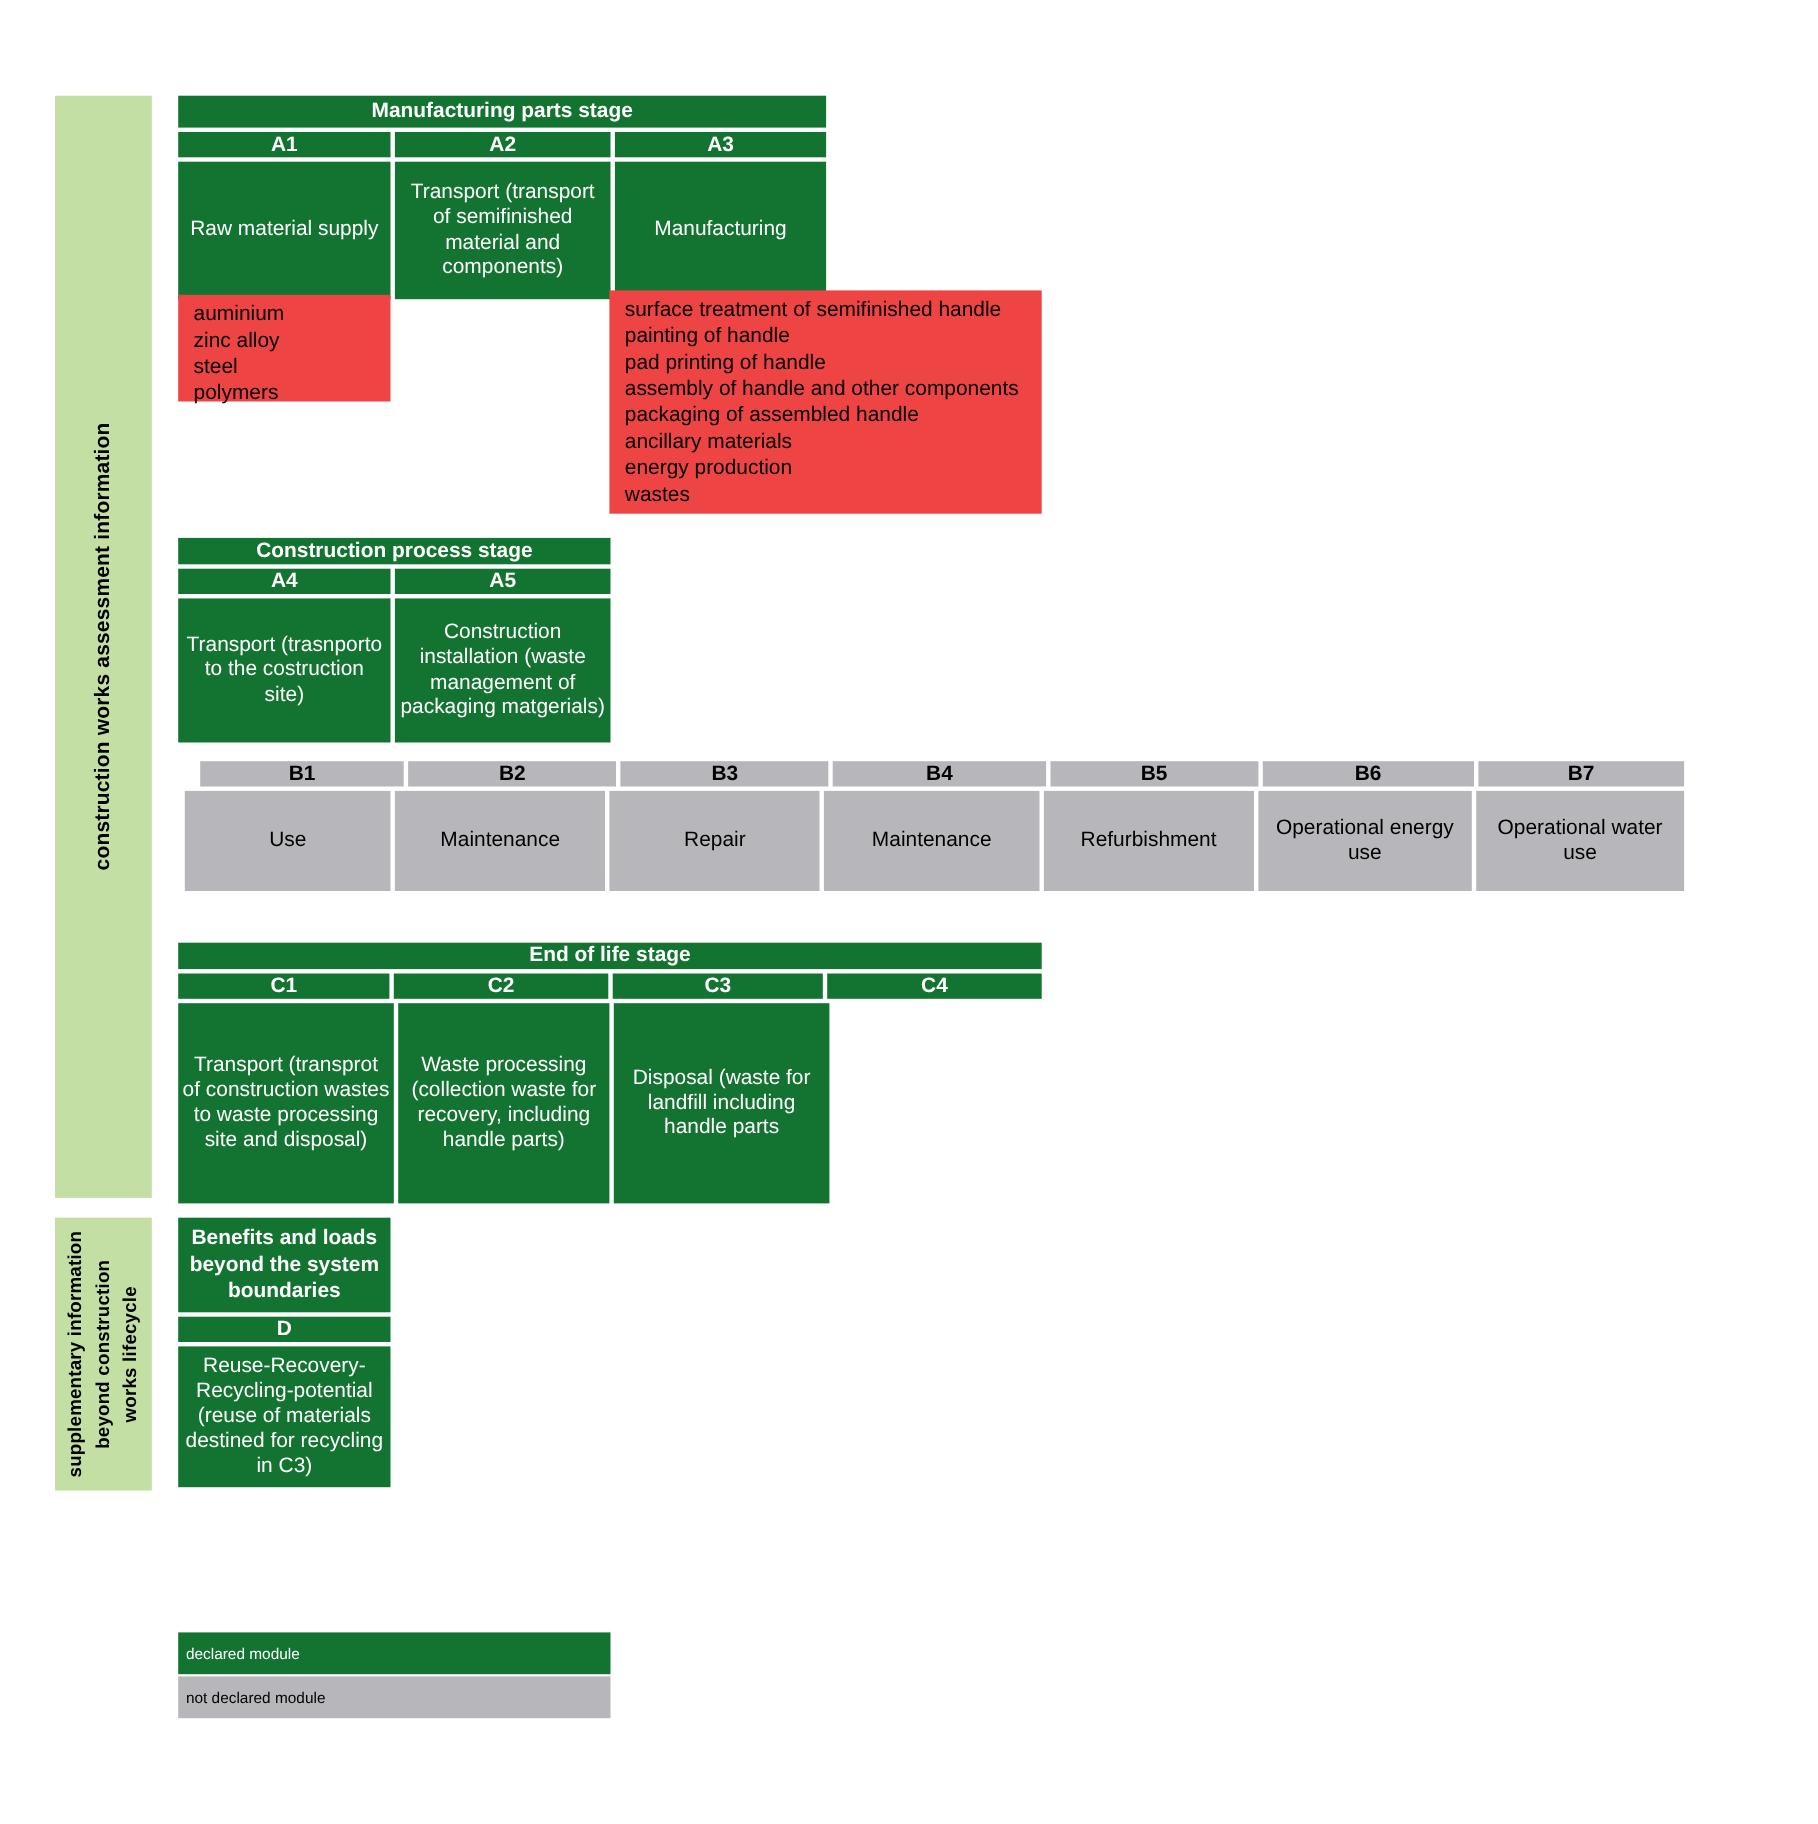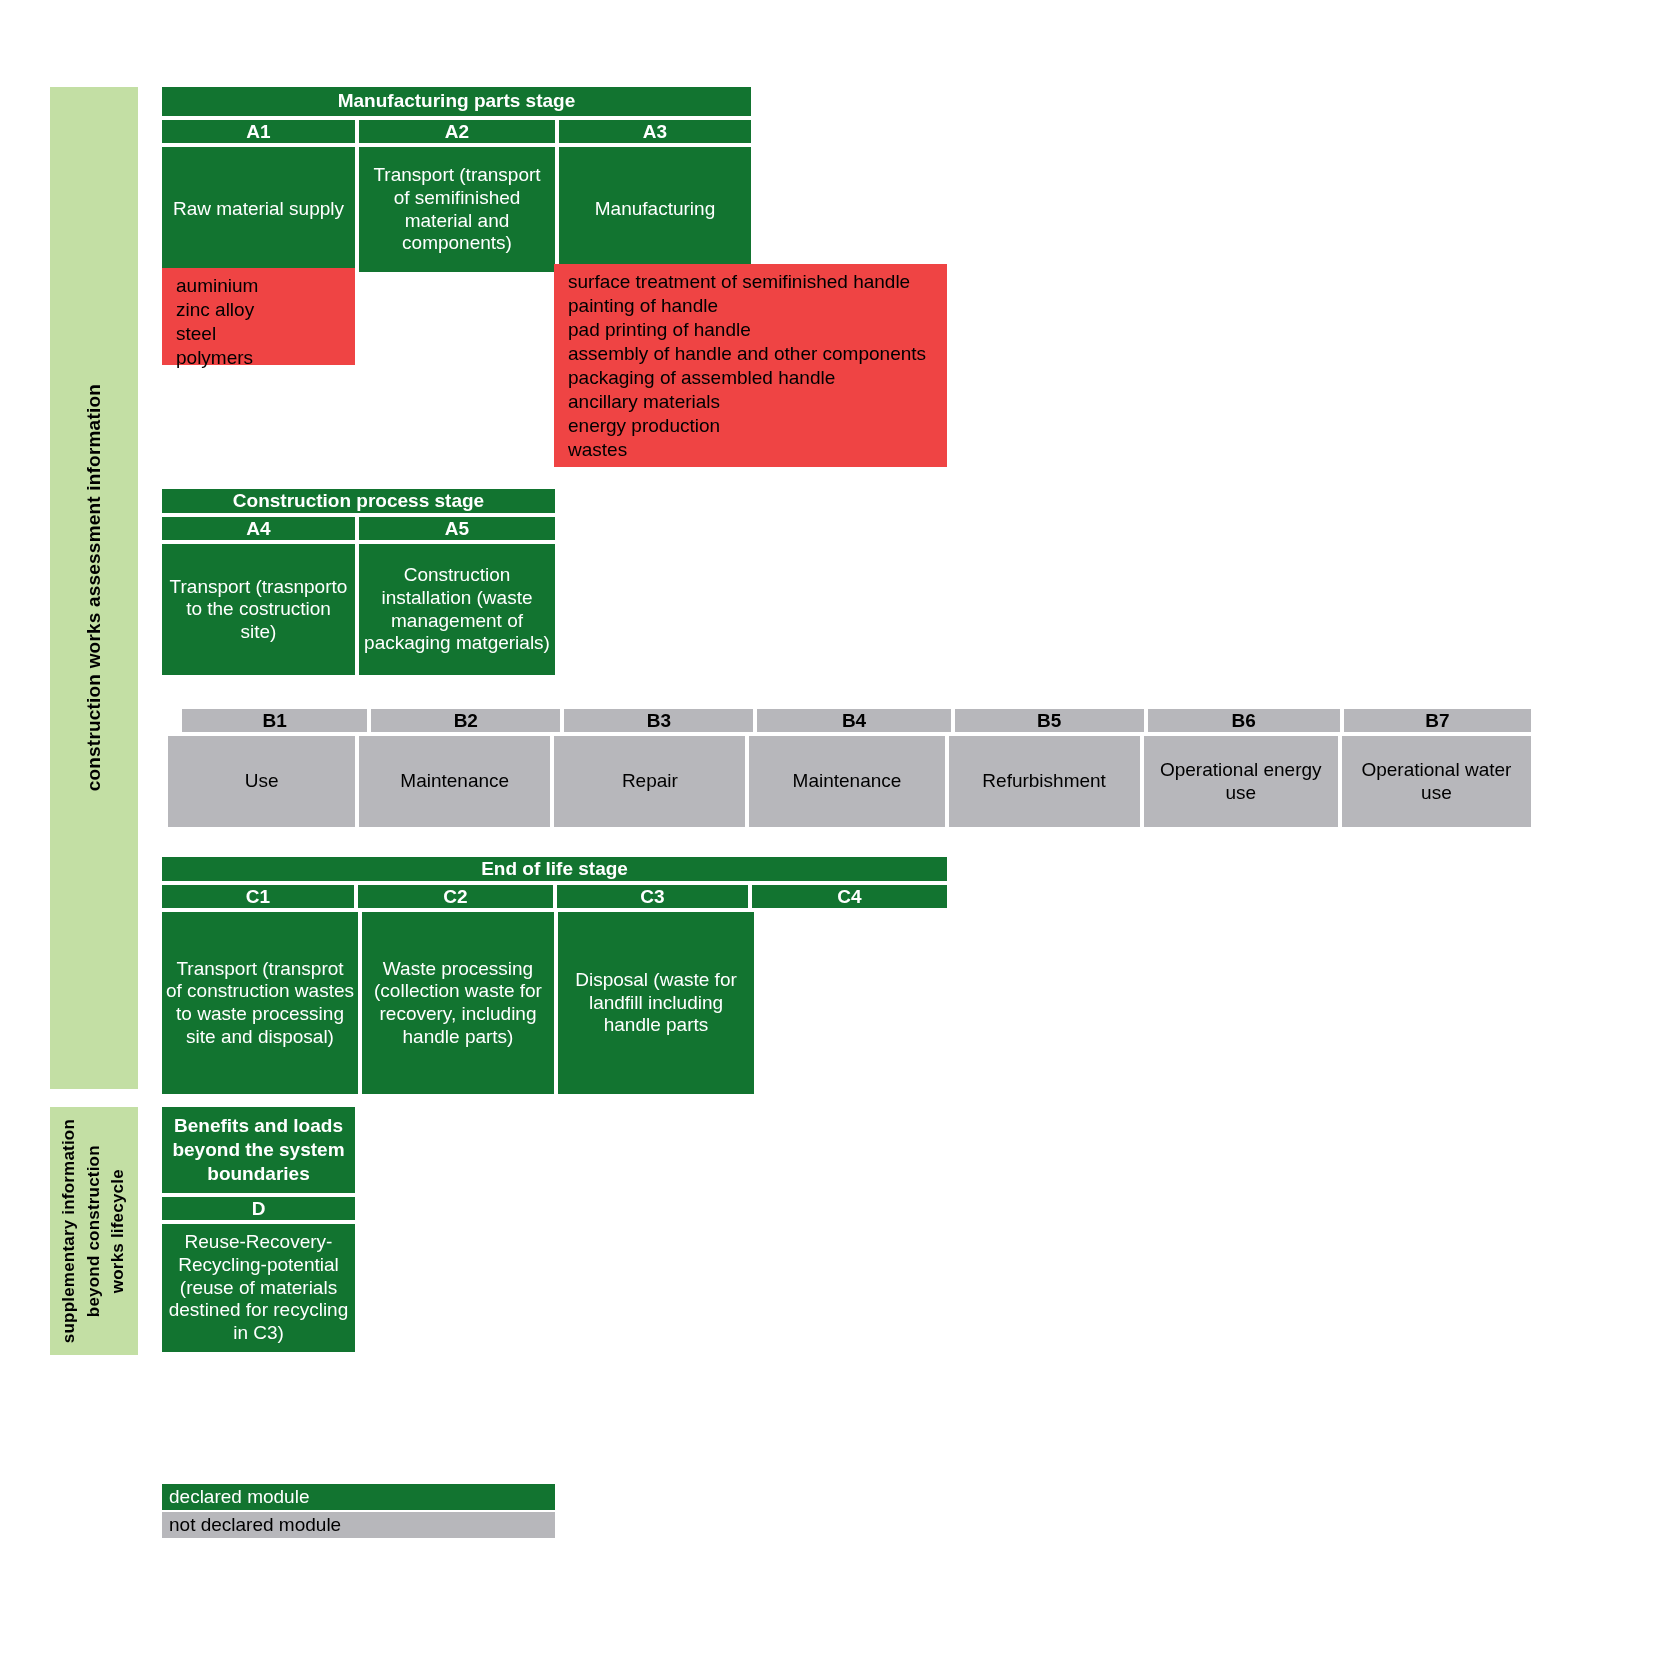--- a/index.html
+++ b/index.html
@@ -92,26 +92,26 @@
     font-size: 19px;
     line-height: 1.265;
     padding: 6px 0 6px 14px;
     box-sizing: border-box;
     white-space: pre-line;
   }
 
   
   #legend { position: absolute; left: 162px; top: 1484px; width: 393px; }
   .legend-row {
-    height: 26px;
+    height: 38px;
     display: flex;
     align-items: center;
     padding-left: 7px;
     box-sizing: border-box;
-    font-size: 19px;
+    font-size: 14px;
   }
   #legend-declared     { background: #127430; color: #ffffff; }
   #legend-not-declared { background: #b7b7bb; color: #000000; margin-top: 2px; }
 </style>
 </head>
 <body>
 
 <div class="side-band" id="side-band-assessment">
   <span class="vtext">construction works assessment information</span>
 </div>
@@ -164,21 +164,21 @@
 
   <div class="rowline" style="margin-top:4px;">
     <div class="bodycell" style="width:193px; height:131px;">Transport (trasnporto to the costruction site)</div>
     <div class="bodycell" style="width:196px; height:131px;">Construction installation (waste management of packaging matgerials)</div>
   </div>
 </div>
 
 <div class="block" id="use-block" style="left:168px; top:690px; width:1363px;">
 
 
-  <div class="rowline" style="margin-top:19px;padding-left:14px;">
+  <div class="rowline" style="margin-top:2px;padding-left:14px;">
     <div class="codecell grey" style="width:188px;">B1</div>
     <div class="codecell grey" style="width:192px;">B2</div>
     <div class="codecell grey" style="width:192px;">B3</div>
     <div class="codecell grey" style="width:196px;">B4</div>
     <div class="codecell grey" style="width:192px;">B5</div>
     <div class="codecell grey" style="width:195px;">B6</div>
     <div class="codecell grey" style="width:190px;">B7</div>
   </div>
 
   <div class="rowline" style="margin-top:4px;">

